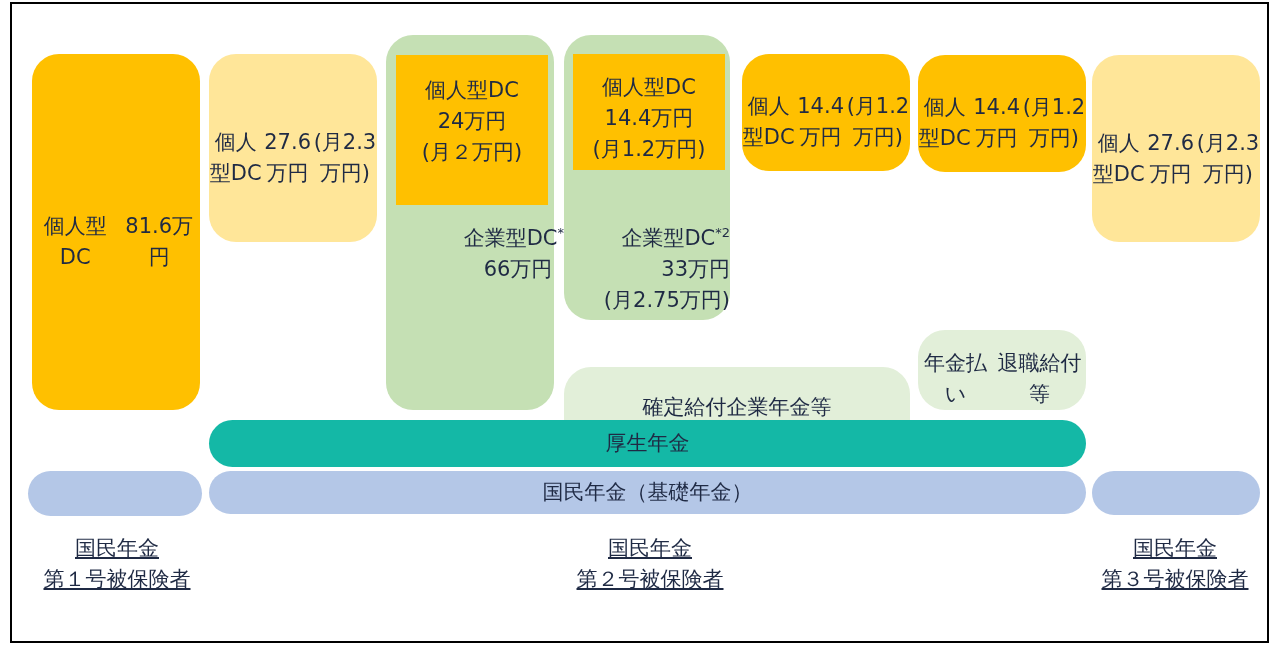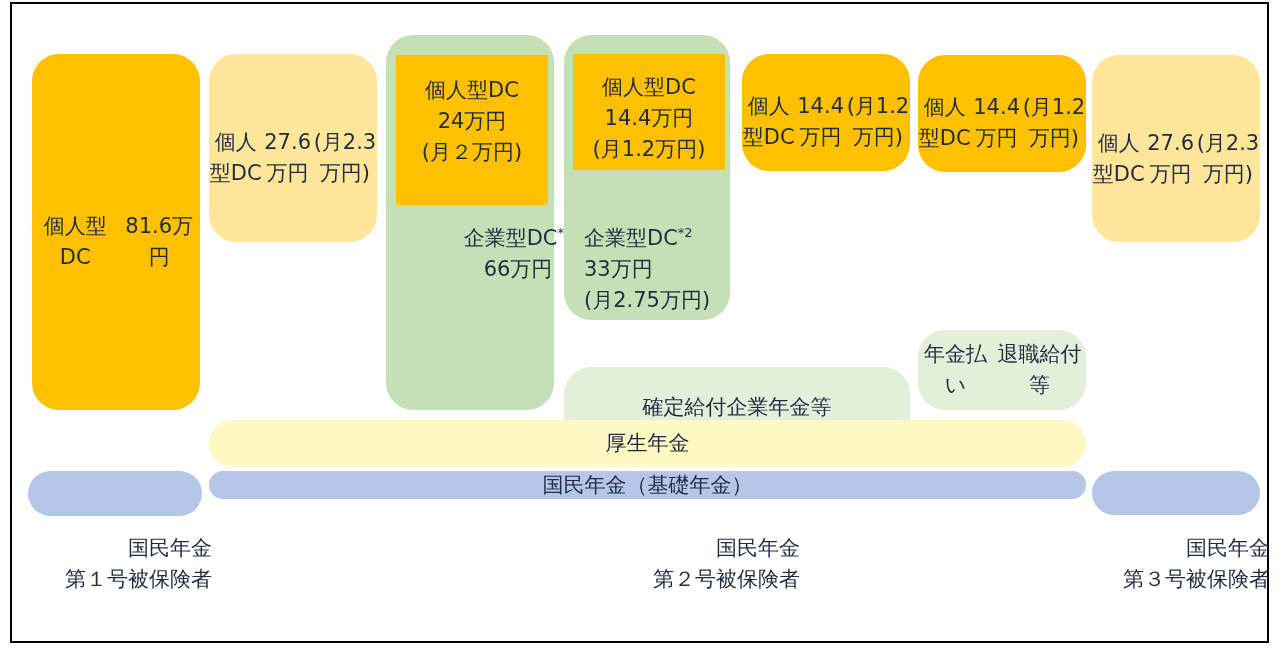--- a/index.html
+++ b/index.html
@@ -6,26 +6,26 @@
   body { width: 1281px; height: 648px; position: relative; overflow: hidden;
          font-family: "DejaVu Sans", "Liberation Sans", sans-serif; color: #1f2a44; }
   .frame { position: absolute; left: 10px; top: 2px; width: 1259px; height: 641px;
            border: 2px solid #000; box-sizing: border-box; }
   .box { position: absolute; box-sizing: border-box; display: flex; flex-direction: row;
          align-items: center; text-align: center; font-size: 21px; line-height: 31px; border-radius: 27px; }
   .orange { background: #ffc000; }
   .lightyellow { background: #ffe699; }
   .green { background: #c5e0b4; }
   .palegreen { background: #e2efd9; }
-  .gray { background: #fef9c3; }
+  .gray { background: #14b8a6; }
   .blue { background: #b4c7e7; }
   .top-text { padding-top: 20px; }
   .center { justify-content: center; }
   .sup { font-size: 13px; vertical-align: super; line-height: 0; }
-  .label { position: absolute; text-align: right; font-size: 21px; line-height: 31px; }
+  .label { position: absolute; text-align: center; font-size: 21px; line-height: 31px; text-decoration: underline; }
 </style>
 </head>
 <body>
 
 <div class="frame"></div>
 
 <div class="box orange top-text" style="left:32px; top:54px; width:168px; height:356px;">
   <span>個人型DC</span>
   <span>81.6万円</span>
 </div>
@@ -47,21 +47,21 @@
     <span>66万円</span>
   </div>
 </div>
 
 <div class="box green" style="left:564px; top:35px; width:166px; height:285px;">
   <div style="position:absolute; left:9px; top:19px; width:152px; height:116px; padding-top:18px; box-sizing:border-box; display:flex; flex-direction:column; align-items:center;" class="orange">
     <span>個人型DC</span>
     <span>14.4万円</span>
     <span>(月1.2万円)</span>
   </div>
-  <div style="position:absolute; left:0; top:188px; width:166px; display:flex; flex-direction:column; align-items:flex-start;padding-left:20px;">
+  <div style="position:absolute; left:0; top:188px; width:166px; display:flex; flex-direction:column; align-items:flex-end;">
     <span><span>企業型DC</span><span class="sup">*2</span></span>
     <span>33万円</span>
     <span>(月2.75万円)</span>
   </div>
 </div>
 
 <div class="box orange" style="left:742px; top:54px; width:168px; height:117px; padding-top:18px;">
   <span>個人型DC</span>
   <span>14.4万円</span>
   <span>(月1.2万円)</span>
@@ -76,31 +76,31 @@
 <div class="box lightyellow top-text" style="left:1092px; top:55px; width:168px; height:187px;">
   <span>個人型DC</span>
   <span>27.6万円</span>
   <span>(月2.3万円)</span>
 </div>
 
 <div class="box palegreen center" style="left:564px; top:330px; width:346px; height:80px;margin-top:37px;">
   <span>確定給付企業年金等</span>
 </div>
 
-<div class="box palegreen center" style="left:918px; top:330px; width:168px; height:80px;">
+<div class="box palegreen center" style="left:918px; top:330px; width:168px; height:80px;align-items:flex-end;">
   <span>年金払い</span>
   <span>退職給付等</span>
 </div>
 
 <div class="box gray center" style="left:209px; top:420px; width:877px; height:47px;">
   <span>厚生年金</span>
 </div>
 
 <div class="box blue" style="left:28px; top:471px; width:174px; height:45px;"></div>
-<div class="box blue center" style="left:209px; top:471px; width:877px; height:28px;">
+<div class="box blue center" style="left:209px; top:471px; width:877px; height:43px;">
   <span>国民年金（基礎年金）</span>
 </div>
 <div class="box blue" style="left:1092px; top:471px; width:168px; height:44px;"></div>
 
 <div class="label" style="left:22px; top:533px; width:190px;">
   <div>国民年金</div>
   <div>第１号被保険者</div>
 </div>
 
 <div class="label" style="left:500px; top:533px; width:300px;">

